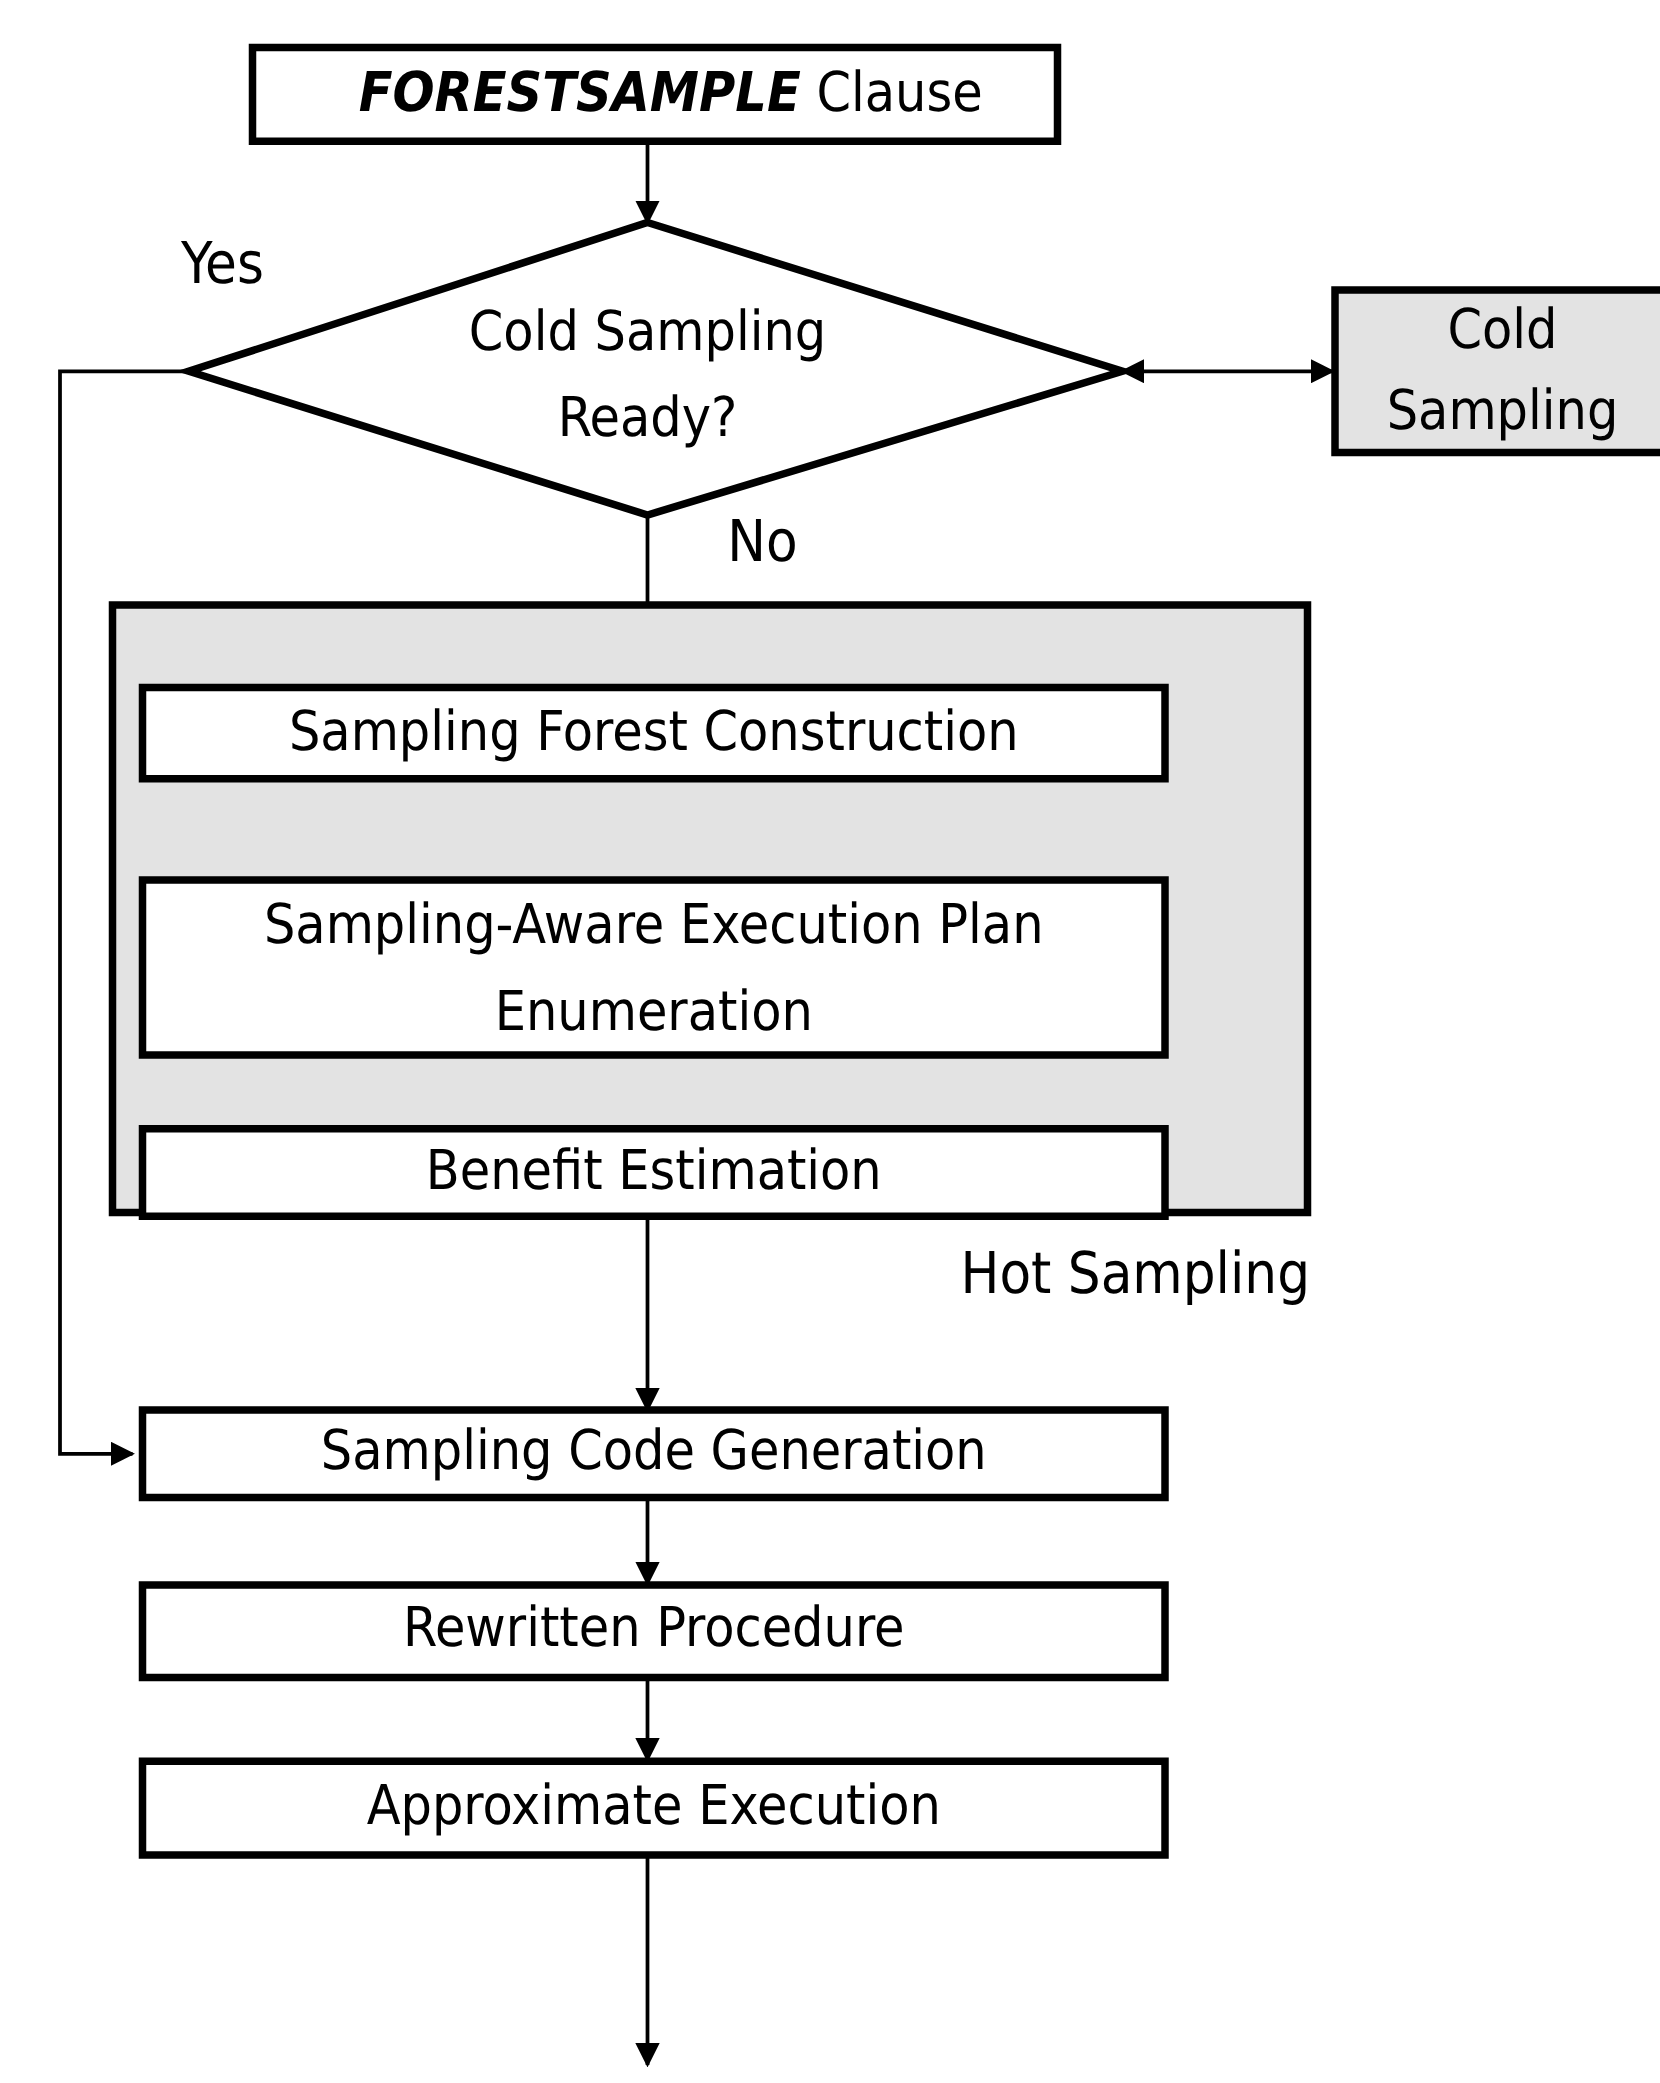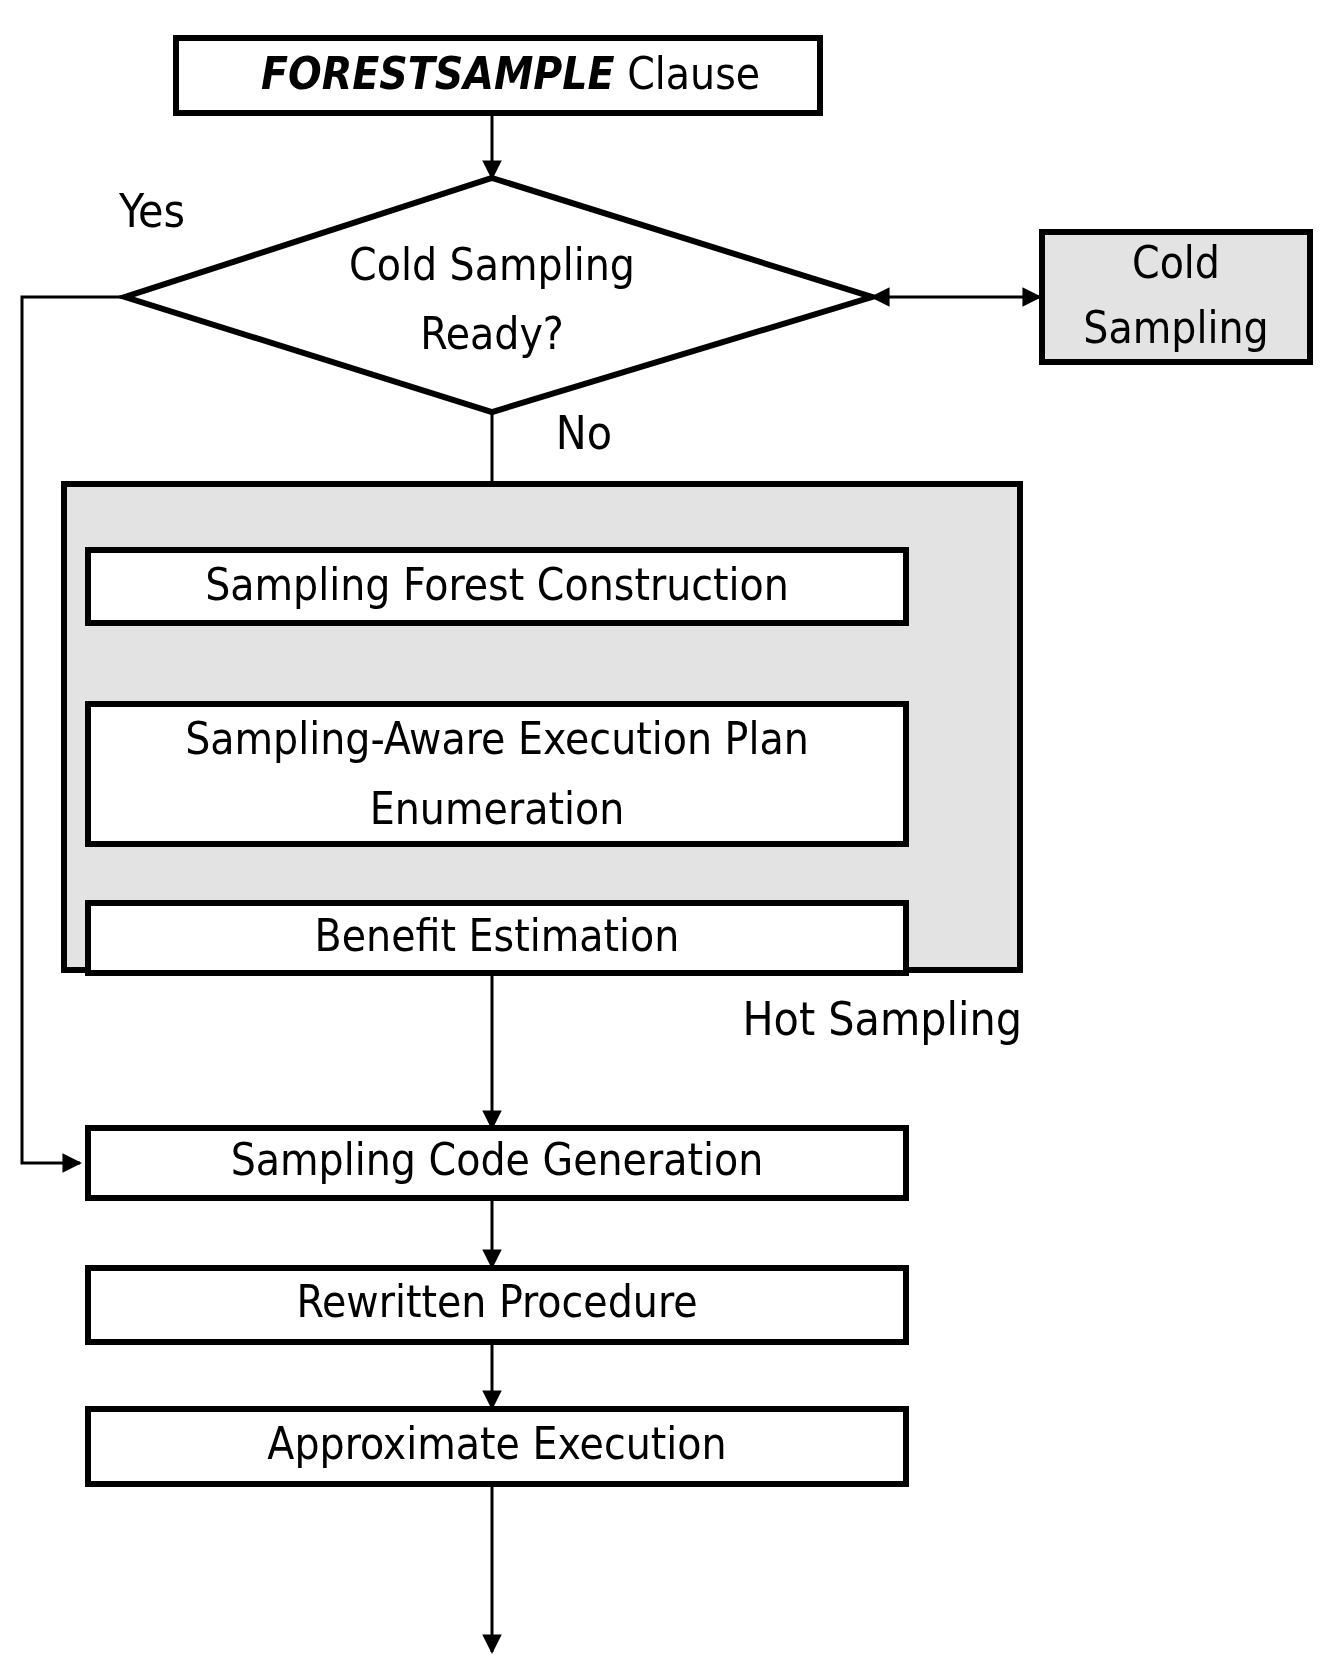--- a/index.html
+++ b/index.html
@@ -10,20 +10,21 @@
   body {
     width: 1328px;
     height: 1666px;
     font-family: "DejaVu Sans Condensed", "Liberation Sans Narrow", "Liberation Sans", sans-serif;
     overflow: hidden;
   }
   #flow-root {
     position: relative;
     width: 1052px;
     height: 1666px;
+    margin-left: 26px;
   }
   svg#flow-svg {
     position: absolute;
     top: 0;
     left: 0;
     width: 1328px;
     height: 1666px;
   }
   .box-fill-white { fill: #ffffff; }
   .box-fill-gray  { fill: #e3e3e3; }

